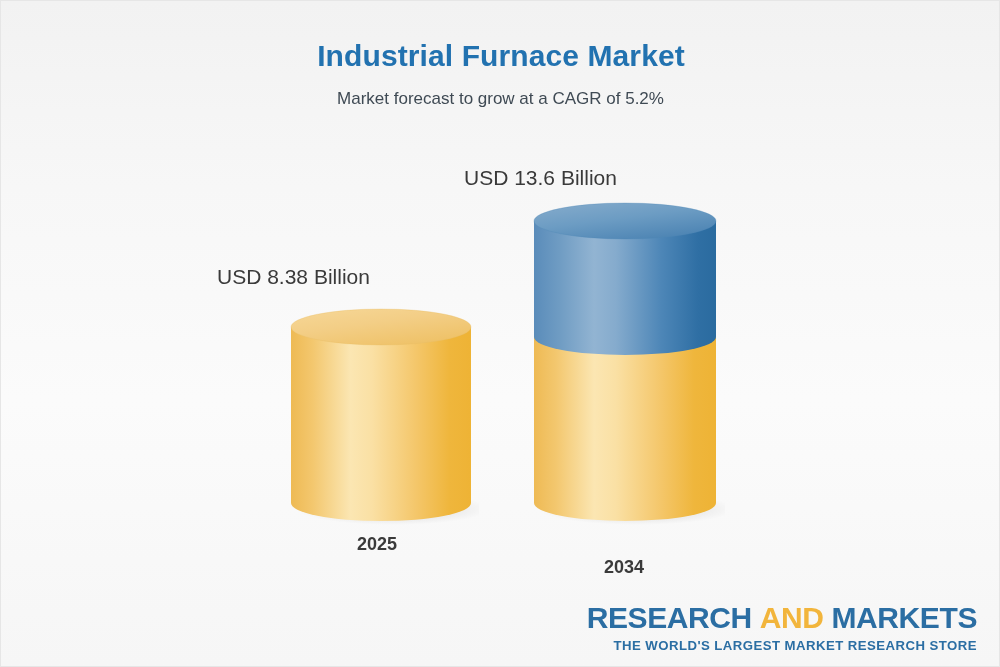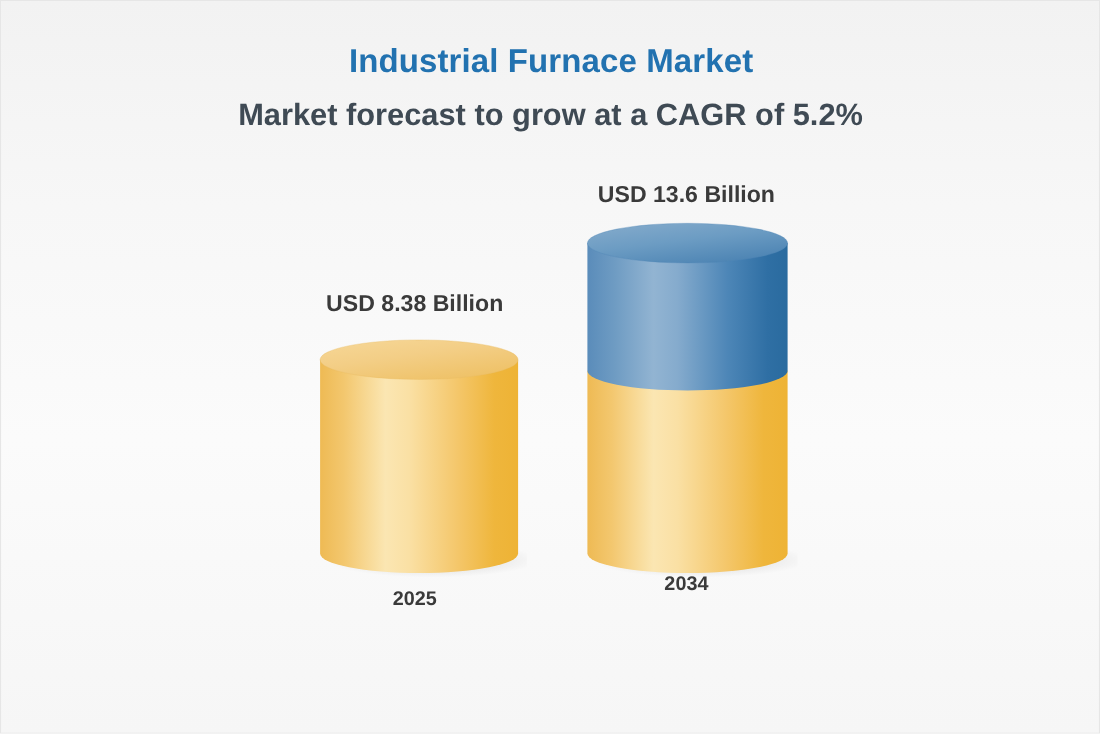--- a/index.html
+++ b/index.html
@@ -31,42 +31,41 @@
     font-weight: bold;
     color: #2272b0;
     letter-spacing: 0.1px;
   }
   .chart-subtitle {
     position: absolute;
     top: 88px;
     left: 0;
     width: 999px;
     text-align: center;
-    font-size: 28px;
-    font-weight: bold;
+    font-size: 17px;
+    font-weight: normal;
     color: #3f4a54;
   }
 
   
   .plot {
     position: absolute;
     left: 0;
     top: 0;
     width: 1000px;
     height: 600px;
   }
 
   .bar-group { position: absolute; }
 
   .value-label {
     position: absolute;
     width: 320px;
-    text-align: center;
     font-size: 21px;
-    font-weight: bold;
+    font-weight: normal;
     color: #3a3a3a;
     white-space: nowrap;
   }
 
   .cat-label {
     position: absolute;
     width: 320px;
     text-align: center;
     font-size: 18px;
     font-weight: bold;
@@ -195,20 +194,24 @@
         <ellipse cx="112" cy="312" rx="98" ry="16" fill="url(#shadow2)"></ellipse>
 
         <path d="M9,140 L9,306 A91,18 0 0 0 191,306 L191,140 Z" fill="url(#yellowBody2)"></path>
 
         <path d="M9,24 L9,140 A91,18 0 0 0 191,140 L191,24 Z" fill="url(#blueBody)"></path>
 
         <ellipse cx="100" cy="24" rx="91" ry="18" fill="url(#blueTop)"></ellipse>
         <ellipse cx="100" cy="24" rx="91" ry="18" fill="none" stroke="#4e85b6" stroke-width="0.6" opacity="0.5"></ellipse>
       </svg>
 
-      <div class="cat-label" style="left:463px; top:519px;">2034</div>
+      <div class="cat-label" style="left:463px; top:556px;">2034</div>
     </div>
 
   </div>
 
 
+  <div class="logo">
+    <div class="logo-main"><span>RESEARCH</span>&nbsp;<span class="logo-and">AND</span>&nbsp;<span>MARKETS</span></div>
+    <div class="logo-tag">THE WORLD'S LARGEST MARKET RESEARCH STORE</div>
+  </div>
 
 </div>
 
 </body></html>

